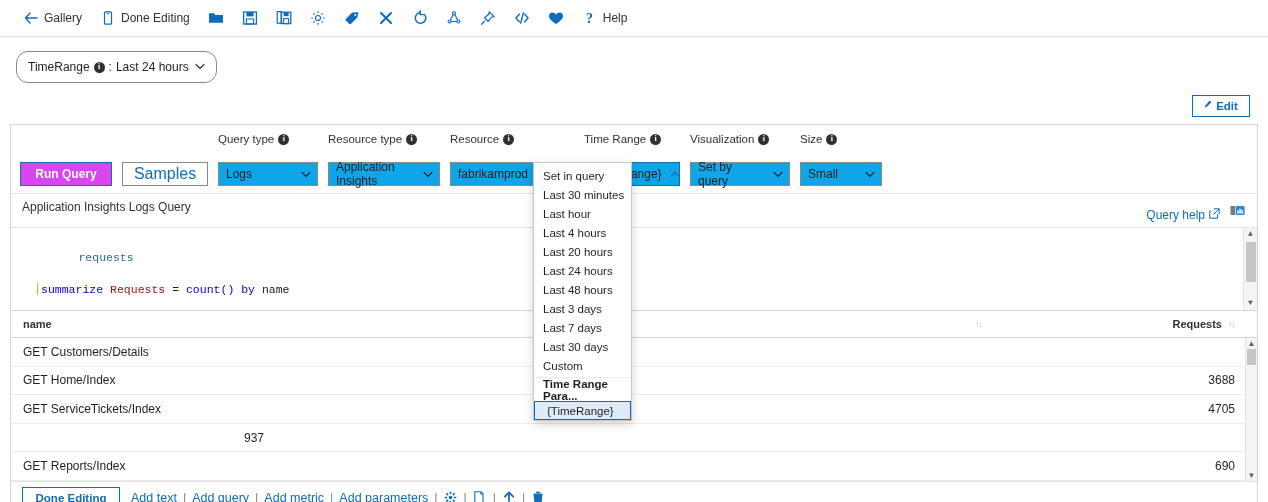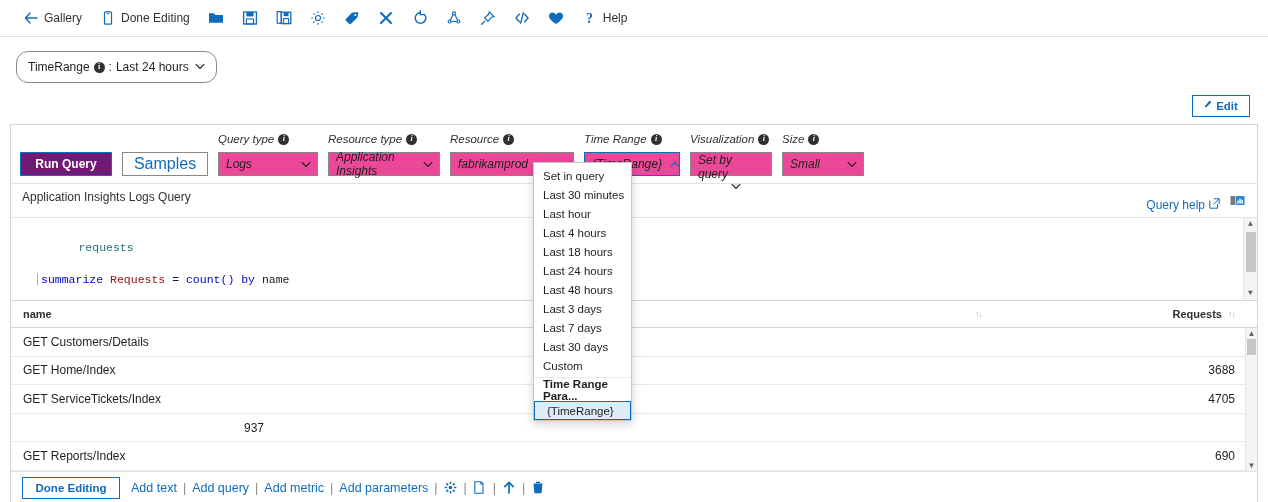--- a/index.html
+++ b/index.html
@@ -59,52 +59,52 @@
   }
 
   .qbar {
     display: flex; align-items: flex-end; gap: 10px;
     padding: 7px 8px 7px 9px;
     border-bottom: 1px solid #e6e4e2;
     background: #fff;
   }
   .btn-primary {
     width: 92px; height: 24px;
-    background: #701a75; color:#fff; border: 1px solid #0f6cbd;
+    background: #d946ef; color:#fff; border: 1px solid #0f6cbd;
     font-size: 12px; font-weight: 700; cursor: pointer;
     display:flex; align-items:center; justify-content:center;
   }
   .btn-outline {
     width: 86px; height: 24px;
     background: #fff; color:#0f6cbd; border: 1px solid #8a8886;
     font-size: 16px; cursor:pointer;
     display:flex; align-items:center; justify-content:center;
   }
   .btn-outline.accent { border-color:#0f6cbd; font-weight:600; width: 112px; }
 
-  .field { display:flex; flex-direction:column; gap:6px;font-style:italic; }
+  .field { display:flex; flex-direction:column; gap:16px; }
   .field .flabel {
     font-size: 11.5px; color: #323130; display:flex; align-items:center; gap:4px;
     line-height: 14px;
   }
   .sel {
     position: relative;
-    height: 24px; border: 1px solid #8a8886; background:#ec4899;
+    height: 24px; border: 1px solid #8a8886; background:#0ea5e9;
     display:flex; align-items:center; padding: 0 6px 0 7px;
     font-size: 12px; color:#201f1e; cursor: pointer;
     justify-content: space-between;
   }
   .sel .chev { font-size: 10px; color:#201f1e; margin-left:8px; }
   .sel.open { border-color:#0f6cbd; }
   .sel.open .chev { color:#0f6cbd; }
   .w-logs { width: 100px; }
   .w-restype { width: 112px; }
   .w-res { width: 124px; }
   .w-time { width: 96px; }
-  .w-vis { width: 82px; flex-direction: column; }
+  .w-vis { width: 100px; }
   .w-size { width: 82px; }
 
   .infoi {
     display:inline-flex; align-items:center; justify-content:center;
     width: 11px; height: 11px; border-radius: 50%;
     background: #323130; color: #fff; font-size: 8px; font-weight: 700;
     font-family: "Liberation Serif", serif; line-height: 1;
   }
 
   
@@ -592,21 +592,21 @@
       </span>
     </div>
   </div>
 </div>
 
 <div class="dd">
   <div class="dd-item">Set in query</div>
   <div class="dd-item">Last 30 minutes</div>
   <div class="dd-item">Last hour</div>
   <div class="dd-item">Last 4 hours</div>
-  <div class="dd-item">Last 18 hours</div>
+  <div class="dd-item">Last 20 hours</div>
   <div class="dd-item">Last 24 hours</div>
   <div class="dd-item">Last 48 hours</div>
   <div class="dd-item">Last 3 days</div>
   <div class="dd-item">Last 7 days</div>
   <div class="dd-item">Last 30 days</div>
   <div class="dd-item">Custom</div>
   <div class="dd-head">Time Range Para...</div>
   <div class="dd-item sel-item">{TimeRange}</div>
 </div>
 

